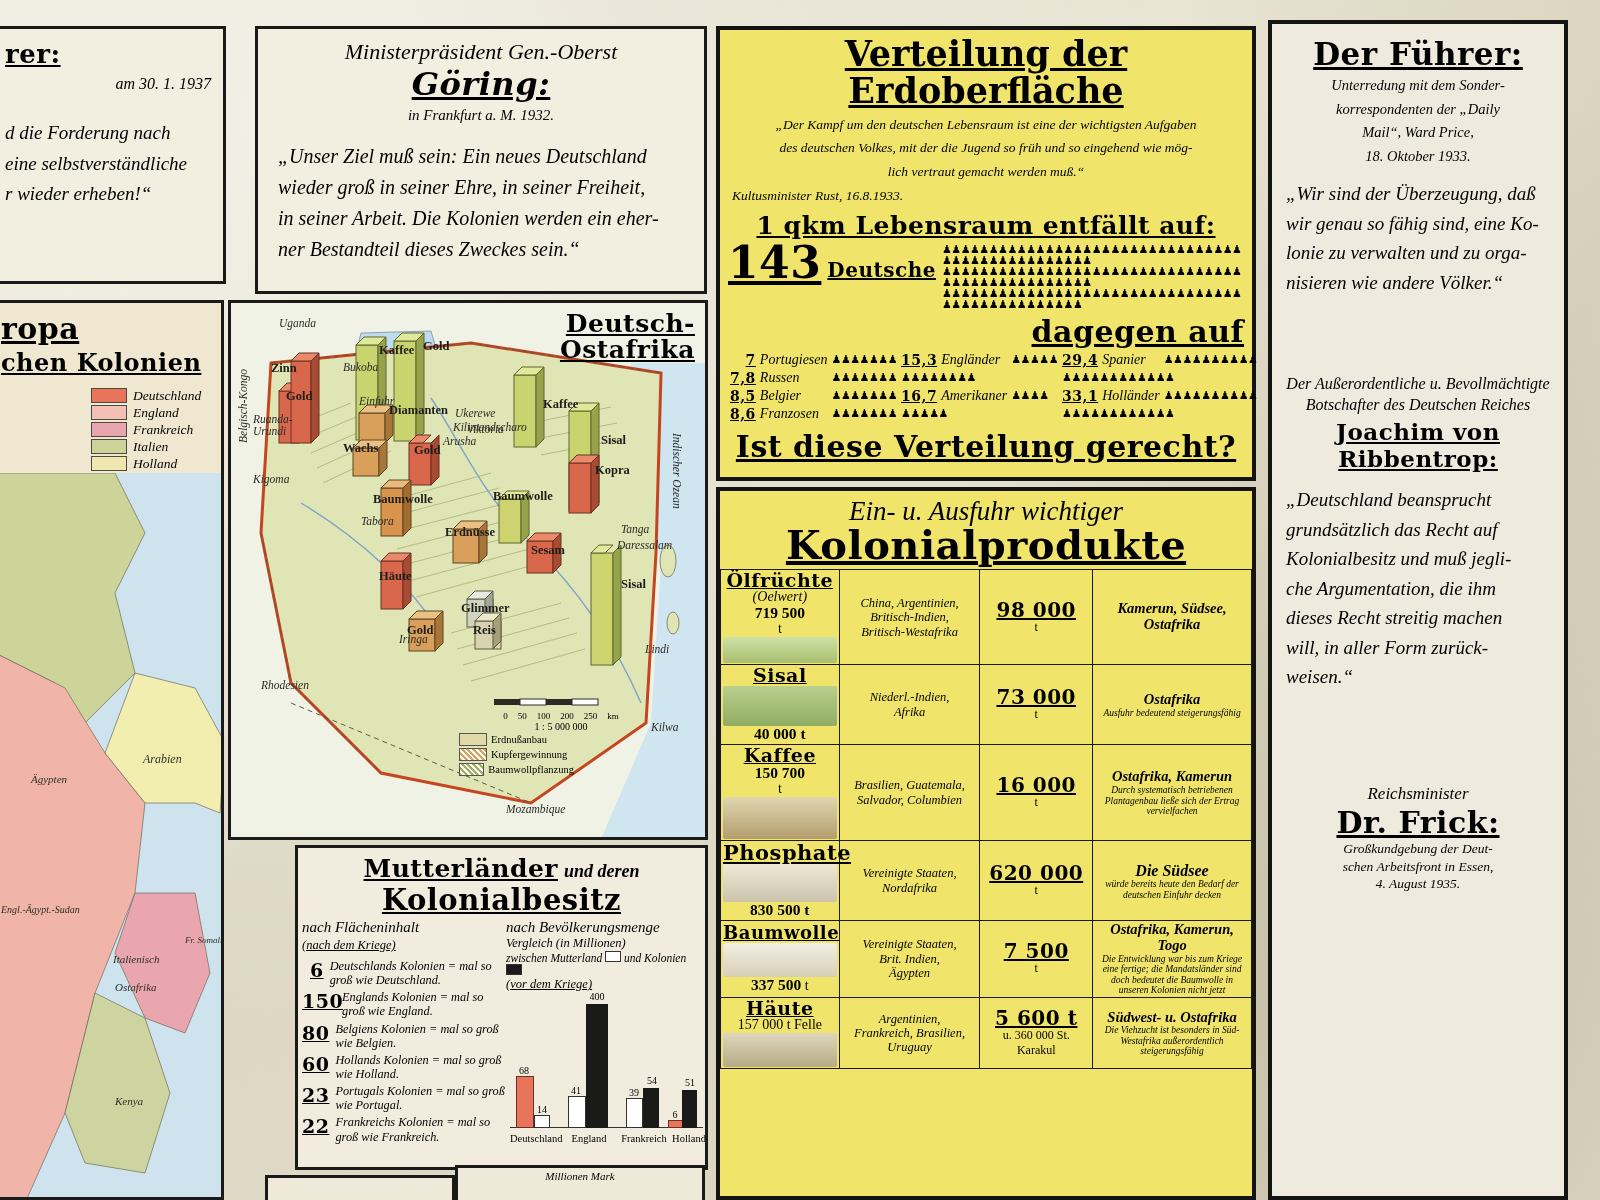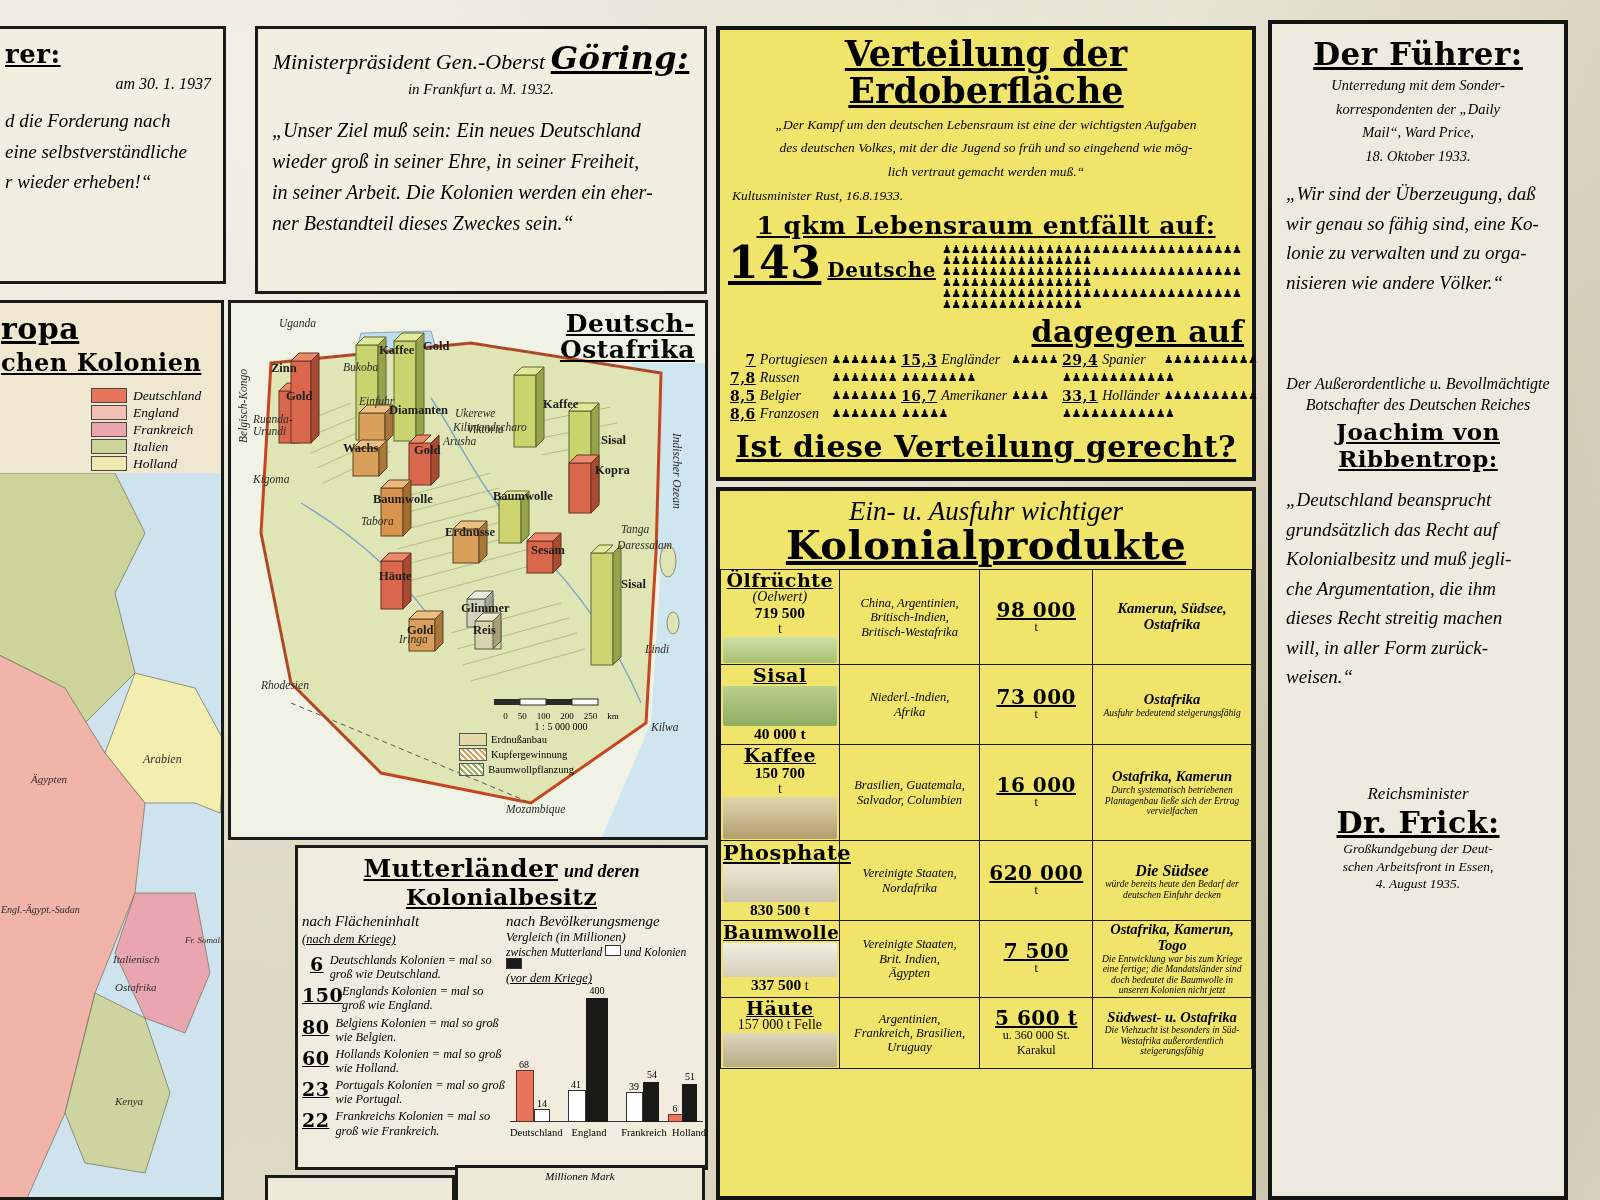--- a/index.html
+++ b/index.html
@@ -30,25 +30,25 @@
   .hand{
     font-family:"Liberation Serif",serif;
     font-style:italic;
   }
 
   
   #p-fuehrer-left{left:-6px;top:26px;width:232px;height:258px;}
   #p-fuehrer-left .inner{padding:10px 8px;}
   #p-fuehrer-left .t1{font-size:26px;font-weight:bold;}
   #p-fuehrer-left .date{font-size:16px;text-align:right;padding-right:4px;margin-top:6px;}
-  #p-fuehrer-left .q{font-size:19px;line-height:1.5;margin-top:14px;}
+  #p-fuehrer-left .q{font-size:19px;line-height:1.5;margin-top:26px;}
 
   
   #p-goering{left:255px;top:26px;width:452px;height:268px;}
-  #p-goering .inner{padding:10px 14px;}
+  #p-goering .inner{padding:10px 20px;}
   #p-goering .title{font-size:22px;text-align:center;}
   #p-goering .title b{font-size:32px;}
   #p-goering .sub{font-size:15px;text-align:center;line-height:1.35;margin-top:2px;}
   #p-goering .q{font-size:20px;line-height:1.5;margin-top:16px;}
 
   
   #p-vert{left:716px;top:26px;width:540px;height:455px;border:4px solid #141412;background:#f0e56a;}
   #p-vert .inner{padding:6px 8px 8px;}
   #p-vert h1{margin:0;font-size:35px;text-align:center;line-height:1.05;letter-spacing:0;}
   #p-vert .motto{font-size:13.5px;line-height:1.32;text-align:center;margin:6px 4px 2px;}
@@ -546,21 +546,21 @@
           </div>
       </div>
     </div>
   </div>
 </div>
 
 <div class="panel" id="p-mutter">
   <div class="h">
     <span class="goth" style="font-size:25px">Mutterländer</span>
     <span class="hand" style="font-size:18px">und deren</span>
-    <span class="goth" style="font-size:23px">Kolonialbesitz</span>
+    <span class="goth" style="font-size:29px">Kolonialbesitz</span>
   </div>
 
   <div class="fl">
     <div class="left">
       <div class="colh hand">nach Flächeninhalt</div>
       <div class="colh hand"><em style="text-decoration:underline">(nach dem Kriege)</em></div>
       <div style="margin-top:6px">
         <div class="mrow">
             <span class="mnum goth">6</span>
             <span class="mtxt hand">Deutschlands Kolonien = mal so groß wie Deutschland.</span>

